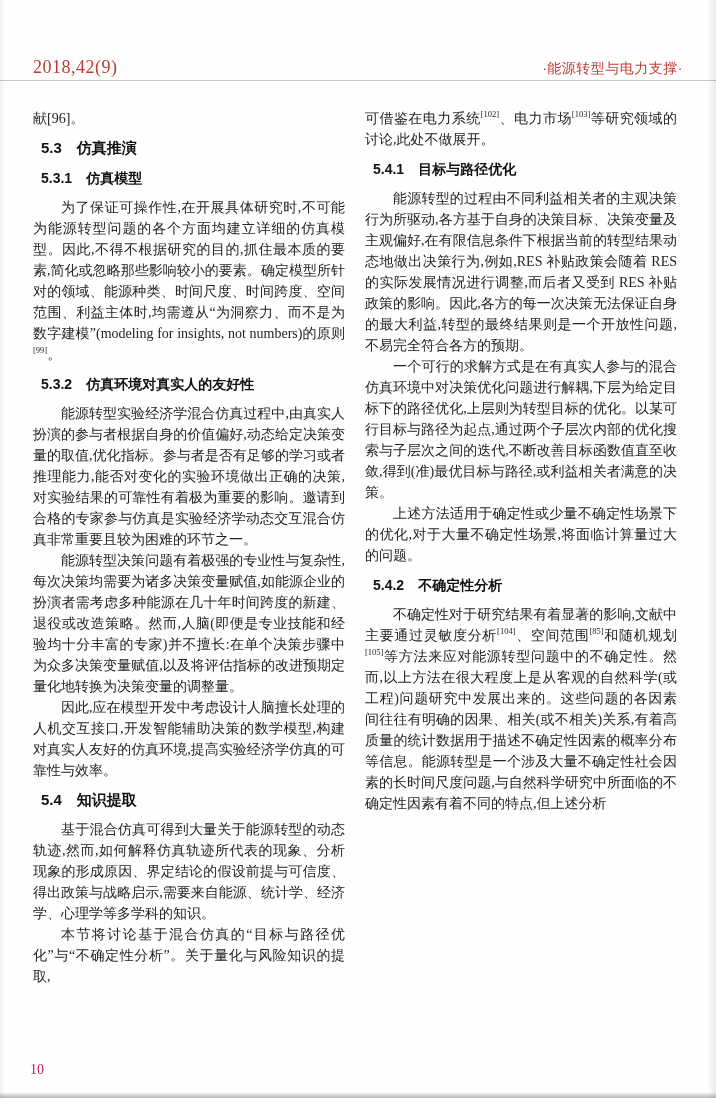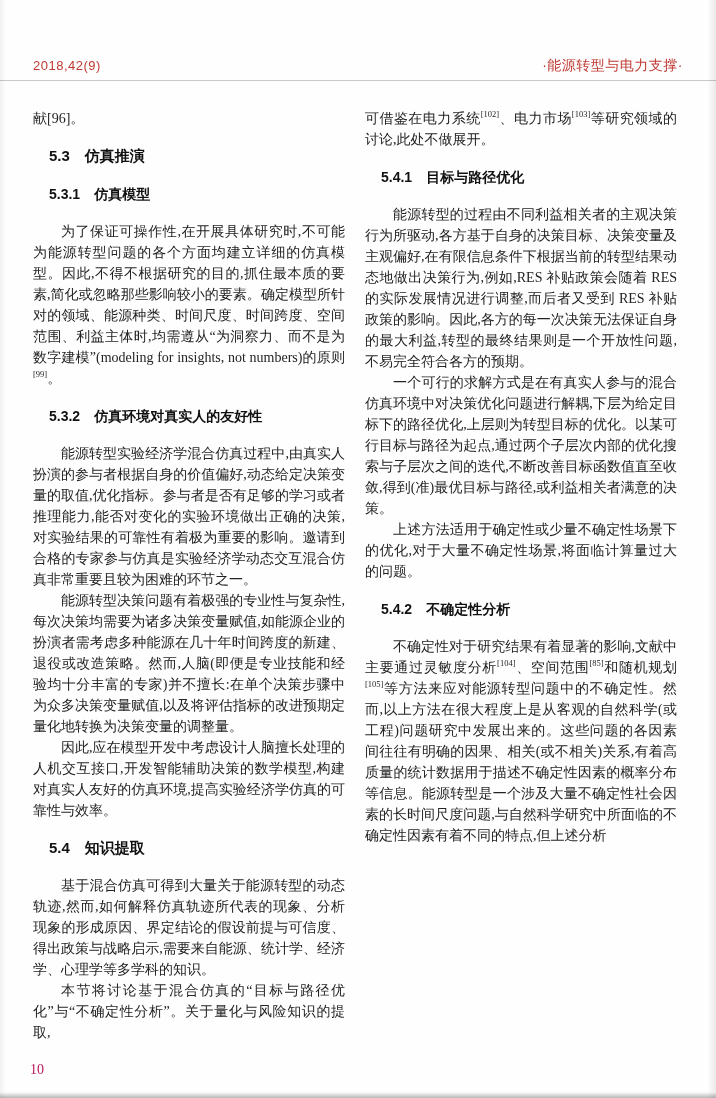--- a/index.html
+++ b/index.html
@@ -10,37 +10,37 @@
     position:relative;
     overflow:hidden;
   }
   .page{position:absolute;inset:0;background:#fefefe;}
   .header{
     position:absolute;top:57px;left:33px;right:33px;
     display:flex;justify-content:space-between;align-items:baseline;
     font-family:"Liberation Sans","DejaVu Sans",sans-serif;
     font-size:12px;color:#bf3a32;letter-spacing:0.5px;
   }
-  .header .issue{font-family:Liberation Sans, sans-serif;font-size:13px;}
+  .header .issue{font-family:Liberation Serif, serif;font-size:18px;}
   .header .coltitle{font-weight:normal;font-size:14px;}
   .rule{position:absolute;top:80px;left:0;right:0;border-top:1px solid #c9c9c9;}
   .content{
     position:absolute;top:108px;left:33px;
     display:flex;gap:20px;
   }
   .col{
     width:312px;height:968px;overflow:hidden;
     font-size:14px;line-height:21px;
     text-align:justify;
     color:#232323;
   }
   .col p{margin:0;text-indent:2em;}
   .col p.cont{text-indent:0;}
   .col h2,.col h3{
-    margin:16px;font-family:"Liberation Sans","DejaVu Sans",sans-serif;
+    margin:8px;font-family:"Liberation Sans","DejaVu Sans",sans-serif;
     font-weight:bold;color:#111;text-indent:0;text-align:left;
   }
   .col h2{font-size:15px;line-height:22px;}
   .col h3{font-size:14px;line-height:22px;}
   sup{font-size:8.5px;line-height:0;}
   .footer{
     position:absolute;left:30px;top:1062px;
     font-size:14px;color:#be185d;
   }
   .edge-left{position:absolute;left:0;top:0;bottom:0;width:6px;

